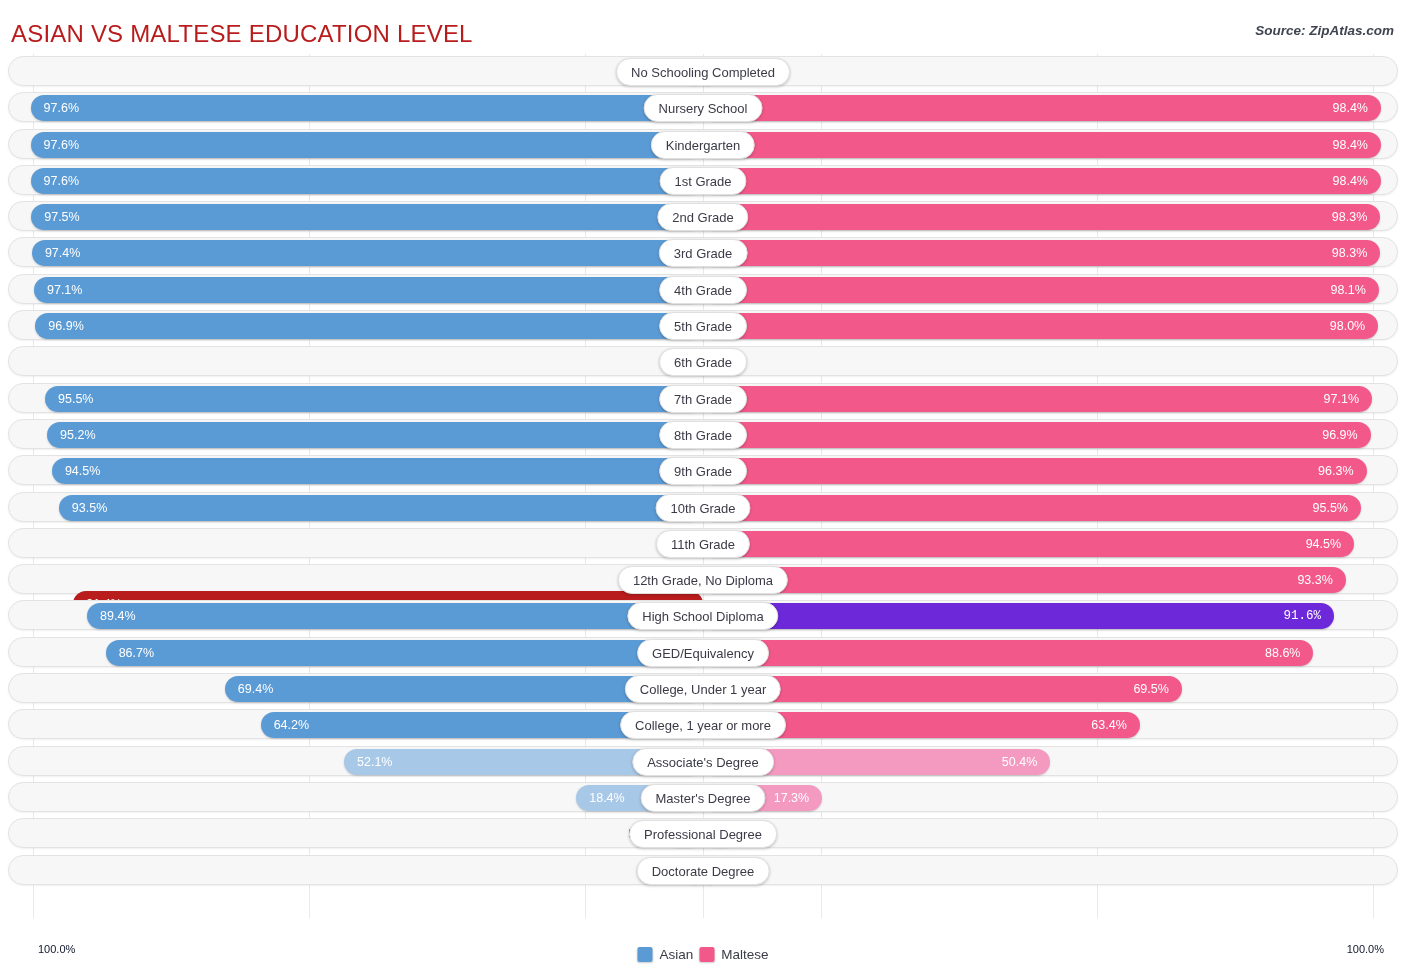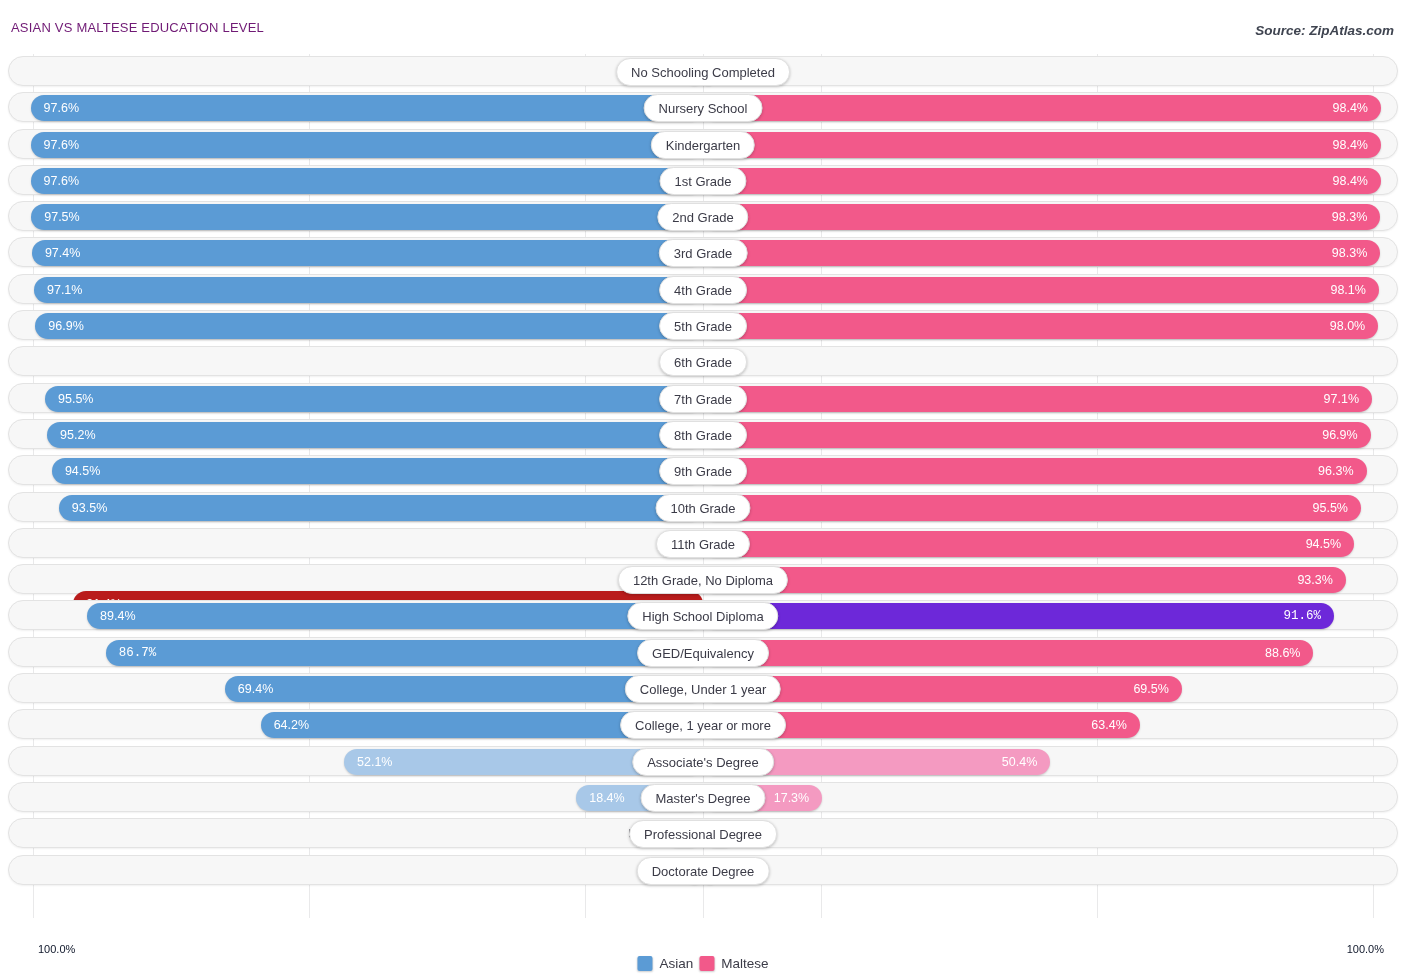--- a/index.html
+++ b/index.html
@@ -17,23 +17,23 @@
   }
 
   
   .header {
     position: relative;
     height: 58px;
   }
   .chart-title {
     position: absolute;
     left: 11px; top: 20px;
-    font-size: 13px;
+    font-size: 24px;
     letter-spacing: .2px;
-    color: #701a75;
+    color: #b91c1c;
     font-weight: 400;
     white-space: nowrap;
   }
   .source {
     position: absolute;
     right: 12px; top: 23px;
     font-size: 13.5px;
     font-style: italic;
     font-weight: bold;
     color: #3f4450;
@@ -158,21 +158,21 @@
     color: #0f172a;
     white-space: nowrap;
   }
   .axis-min { left: 38px; }
   .axis-max { right: 22px; }
 
   .legend {
     position: absolute;
     left: 50%;
     transform: translateX(-50%);
-    top: 19px;
+    top: 10px;
     display: flex;
     align-items: flex-end;
     gap: 6px;
   }
   .legend-item {
     display: flex;
     align-items: center;
     gap: 7px;
   }
   .swatch {
@@ -363,21 +363,21 @@
             <span class="bar-val">89.4%</span>
           </div>
           <div class="bar right" style="width: 631.124px; background: #6d28d9; font-family: Liberation Mono, monospace;">
             <span class="bar-val">91.6%</span>
           </div>
         </div>
         <div class="pill">High School Diploma</div>
       </div>
       <div class="row">
         <div class="bar-wrap">
-          <div class="bar left" style="width: 597.363px; background: rgb(91, 155, 213); font-family: Liberation Mono, monospace;">
+          <div class="bar left" style="width: 597.363px; background: rgb(91, 155, 213);">
             <span class="bar-val">86.7%</span>
           </div>
           <div class="bar right" style="width: 610.454px; background: rgb(242, 89, 138);">
             <span class="bar-val">88.6%</span>
           </div>
         </div>
         <div class="pill">GED/Equivalency</div>
       </div>
       <div class="row">
         <div class="bar-wrap">

